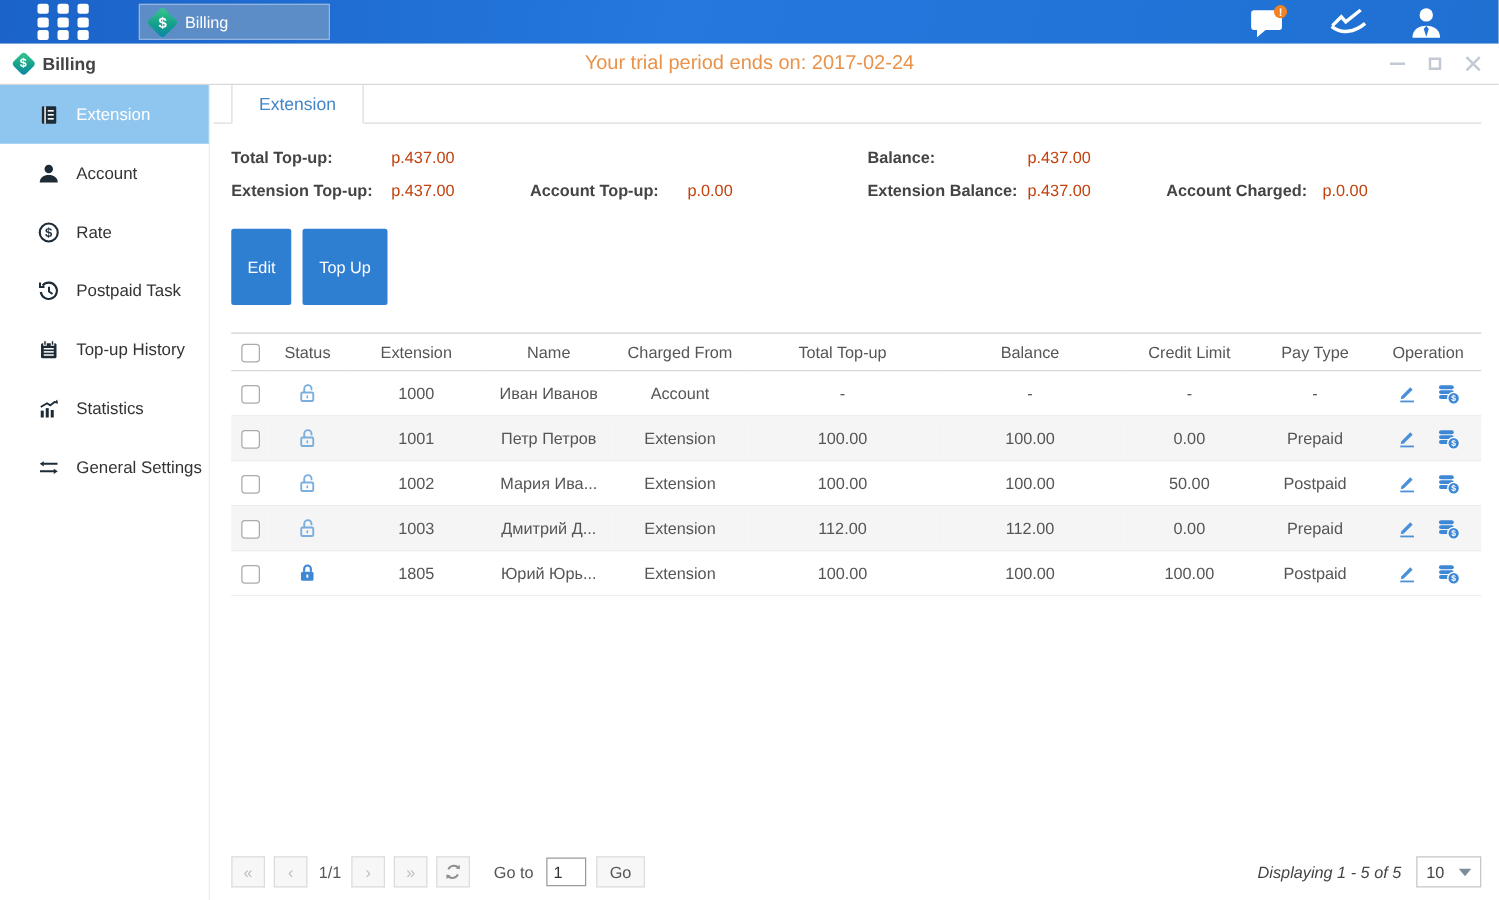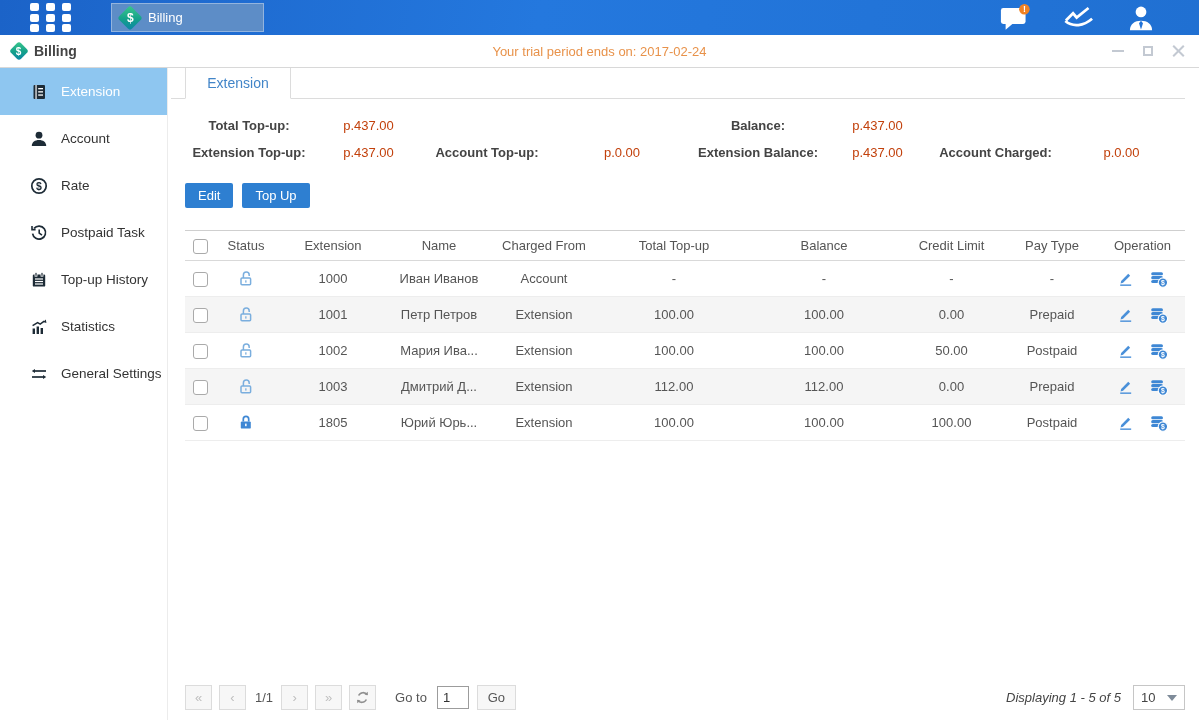--- a/index.html
+++ b/index.html
@@ -25,21 +25,21 @@
   .diamond.small b { font-size:10px; }
   .task-right { margin-left:auto; display:flex; align-items:center; gap:32px; margin-right:44px; }
   .task-icon { position:relative; cursor:pointer; display:flex; }
 
   
   .titlebar { height:33px; flex:0 0 33px; background:#fff; border-bottom:1px solid #d8d8d8;
     display:flex; align-items:center; position:relative; }
   .tb-left { display:flex; align-items:center; gap:8px; margin-left:12px; }
   .tb-title { font-size:14px; font-weight:bold; color:#444; }
   .tb-center { position:absolute; left:0; right:0; text-align:center; color:#e8924a;
-    font-size:13px; pointer-events:none; }
+    font-size:16px; pointer-events:none; }
   .tb-right { margin-left:auto; margin-right:14px; display:flex; align-items:center;
     gap:16px; z-index:2; }
   .wc { cursor:pointer; display:flex; align-items:center; justify-content:center;
     width:14px; height:14px; }
   .wc-min i { width:12px; height:2px; background:#c3c9d2; display:block; }
   .wc-max i { width:10px; height:10px; border:2px solid #c3c9d2; display:block; }
   .wc-close { position:relative; }
   .wc-close i, .wc-close i::after { content:""; position:absolute; width:15px; height:2px;
     background:#c3c9d2; top:6px; left:0; transform:rotate(45deg); display:block; }
   .wc-close i::after { top:0; transform:rotate(-90deg); }
@@ -55,31 +55,31 @@
   .main { flex:1; display:flex; flex-direction:column; padding:0 14px 6px 17px; min-width:0; }
   .tabbar { height:31px; flex:0 0 31px; display:flex; border-bottom:1px solid #dcdcdc;
     margin-left:-14px; padding-left:14px; }
   .tab { width:106px; text-align:center; line-height:30px; font-size:14px; color:#4285c8;
     background:#fff; border:1px solid #dcdcdc; border-top:none; border-bottom:1px solid #fff;
     margin-bottom:-1px; cursor:pointer; }
 
   
   .summary { margin-top:19px; display:grid;
     grid-template-columns:128px 111px 126px 144px 128px 111px 125px 1fr;
-    row-gap:12px; font-size:13px;text-align:center; }
+    row-gap:12px; font-size:13px; }
   .summary .lbl { font-weight:bold; color:#444; }
   .summary .val { color:#c2410c; }
   .g1{grid-column:1}.g2{grid-column:2}.g3{grid-column:3}.g4{grid-column:4}
   .g5{grid-column:5}.g6{grid-column:6}.g7{grid-column:7}.g8{grid-column:8}
   .r1{grid-row:1}.r2{grid-row:2}
 
   
   .actions { margin-top:23px; display:flex; gap:9px; }
   .btn-blue { background:#2e7fd1; color:#fff; border:none; font-size:13px;
-    font-family:inherit; padding:5px 13px; border-radius:2px; cursor:pointer; min-width:46px; }
+    font-family:inherit; padding:23px 13px; border-radius:2px; cursor:pointer; min-width:46px; }
 
   
   table { margin-top:22px; width:1000px; border-collapse:collapse; table-layout:fixed;
     font-size:13px; color:#555; }
   thead tr { border-top:1px solid #cfcfcf; border-bottom:1px solid #d9d9d9; }
   th { font-weight:normal; color:#555; height:30px; text-align:center; }
   td { height:35px; text-align:center; }
   tbody tr { border-bottom:1px solid #ededed; }
   tbody tr:nth-child(even) { background:#f5f5f5; }
   .checkbox { display:inline-block; width:15px; height:15px; border:1px solid #aaa;

